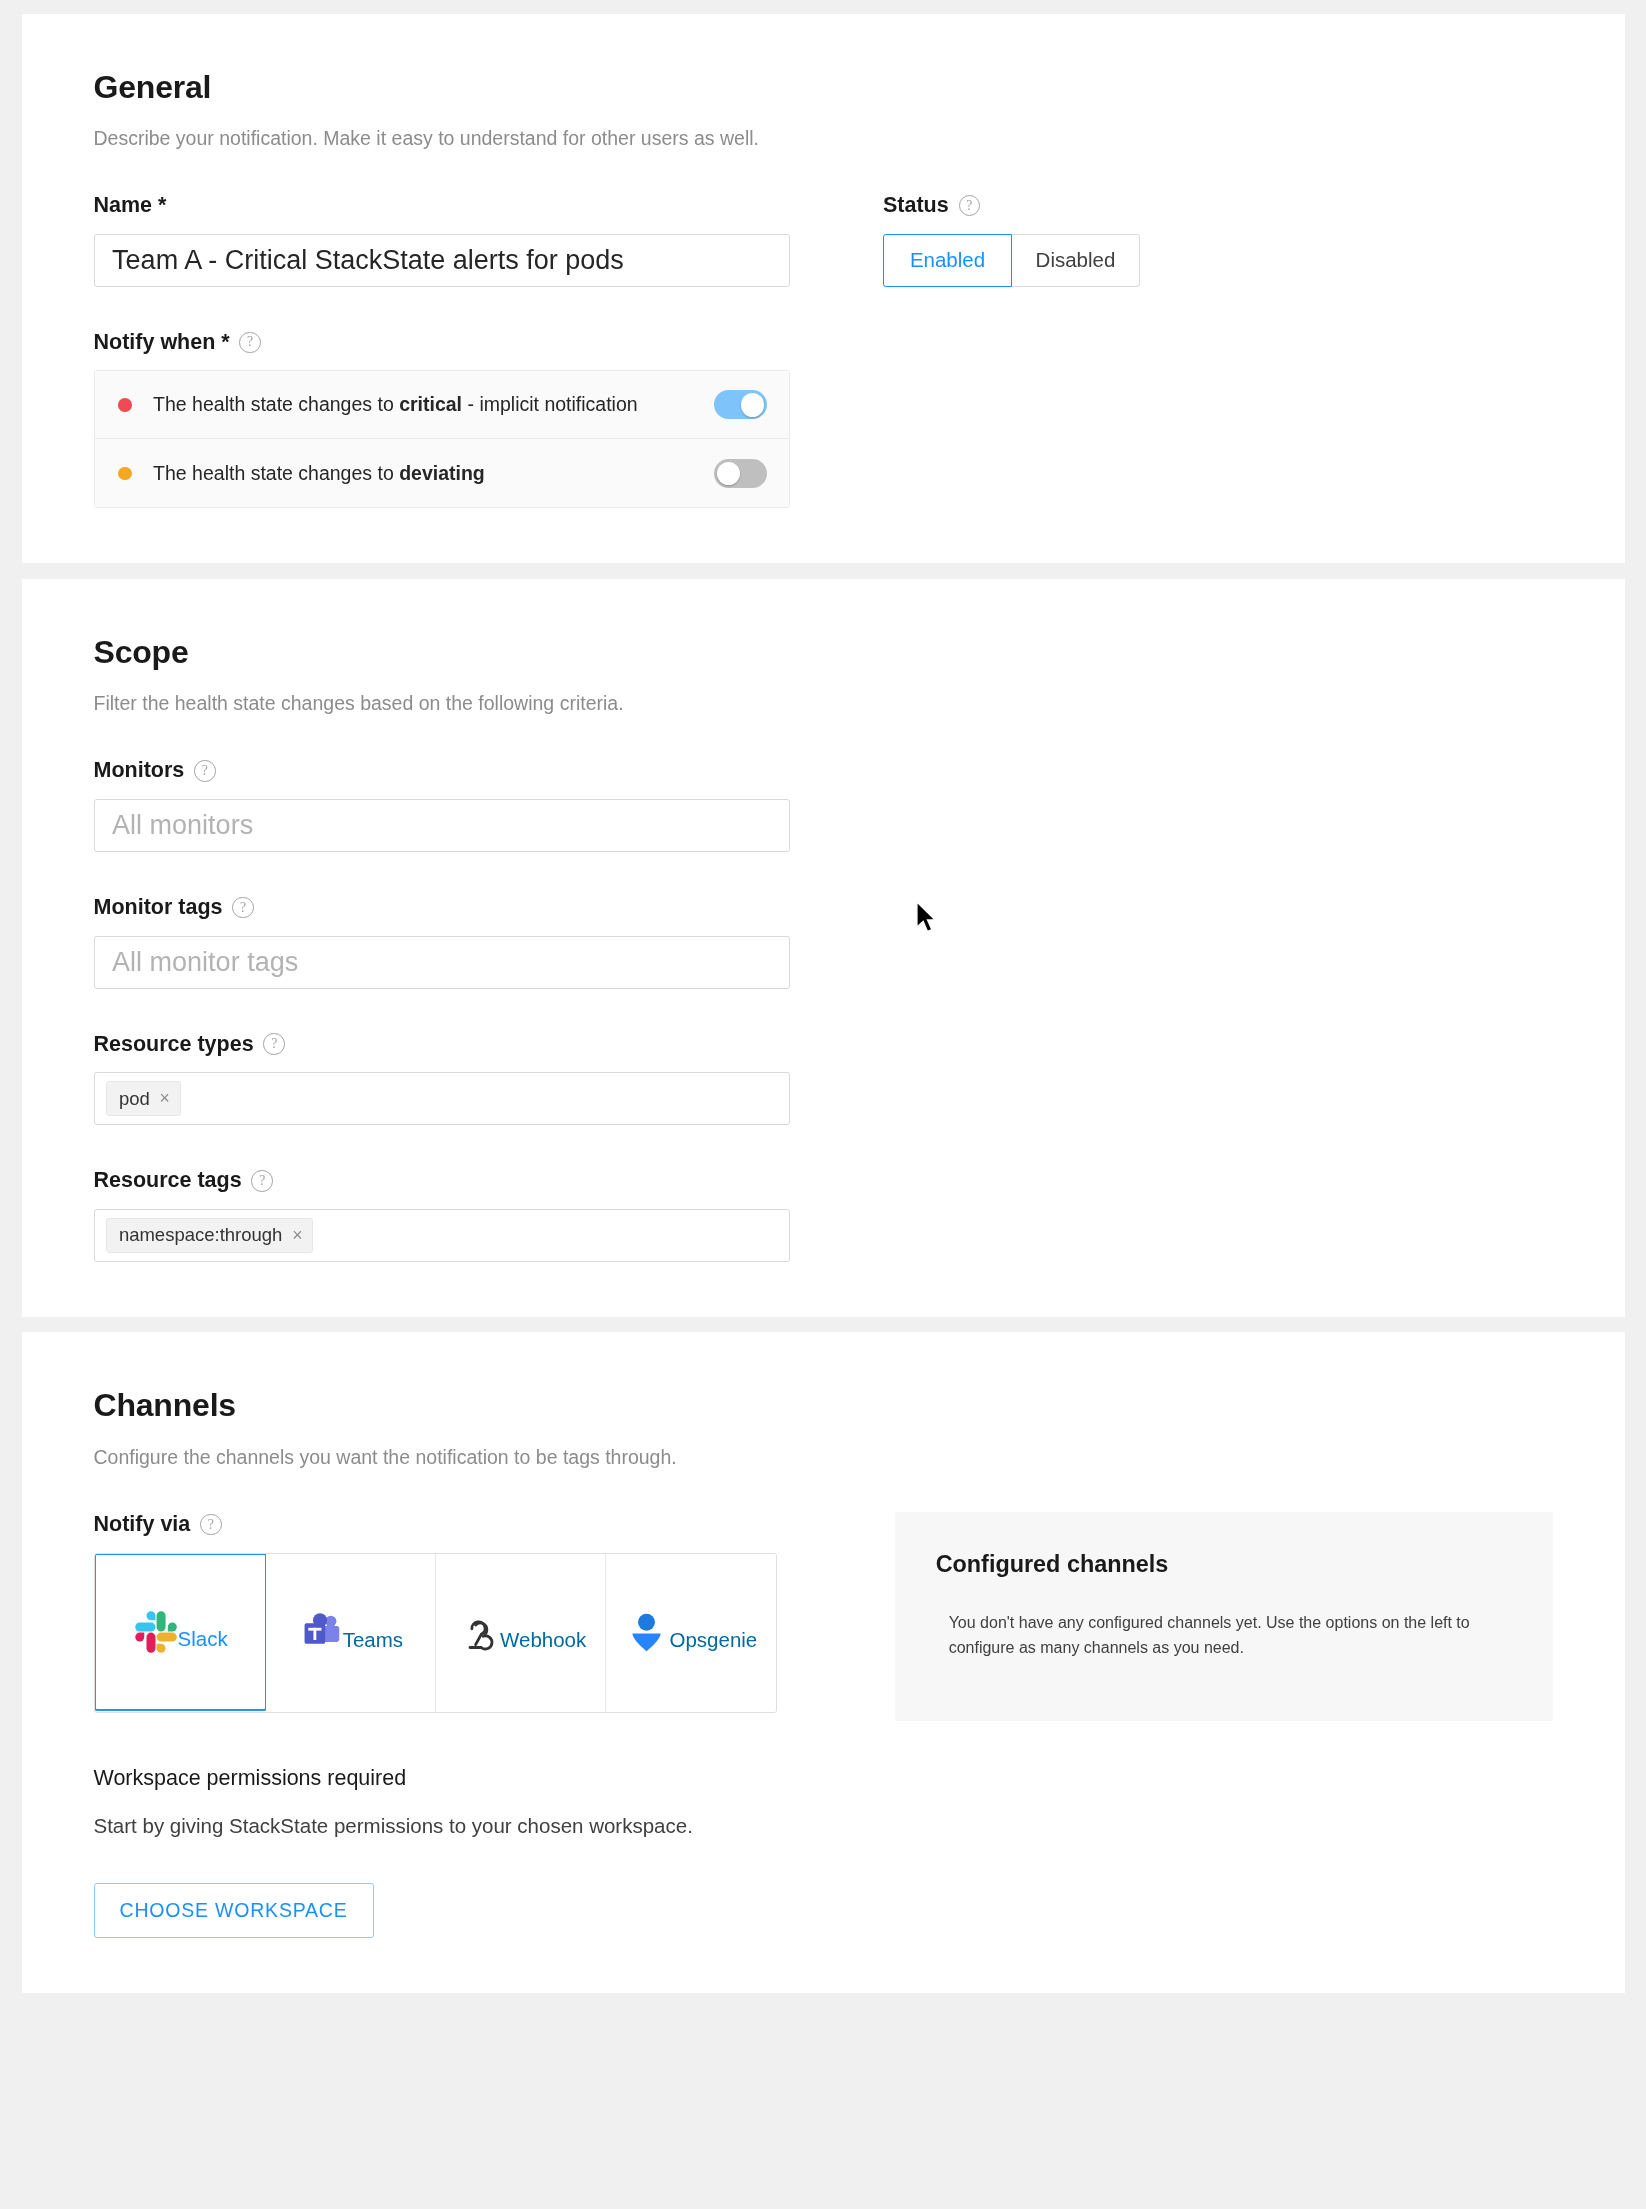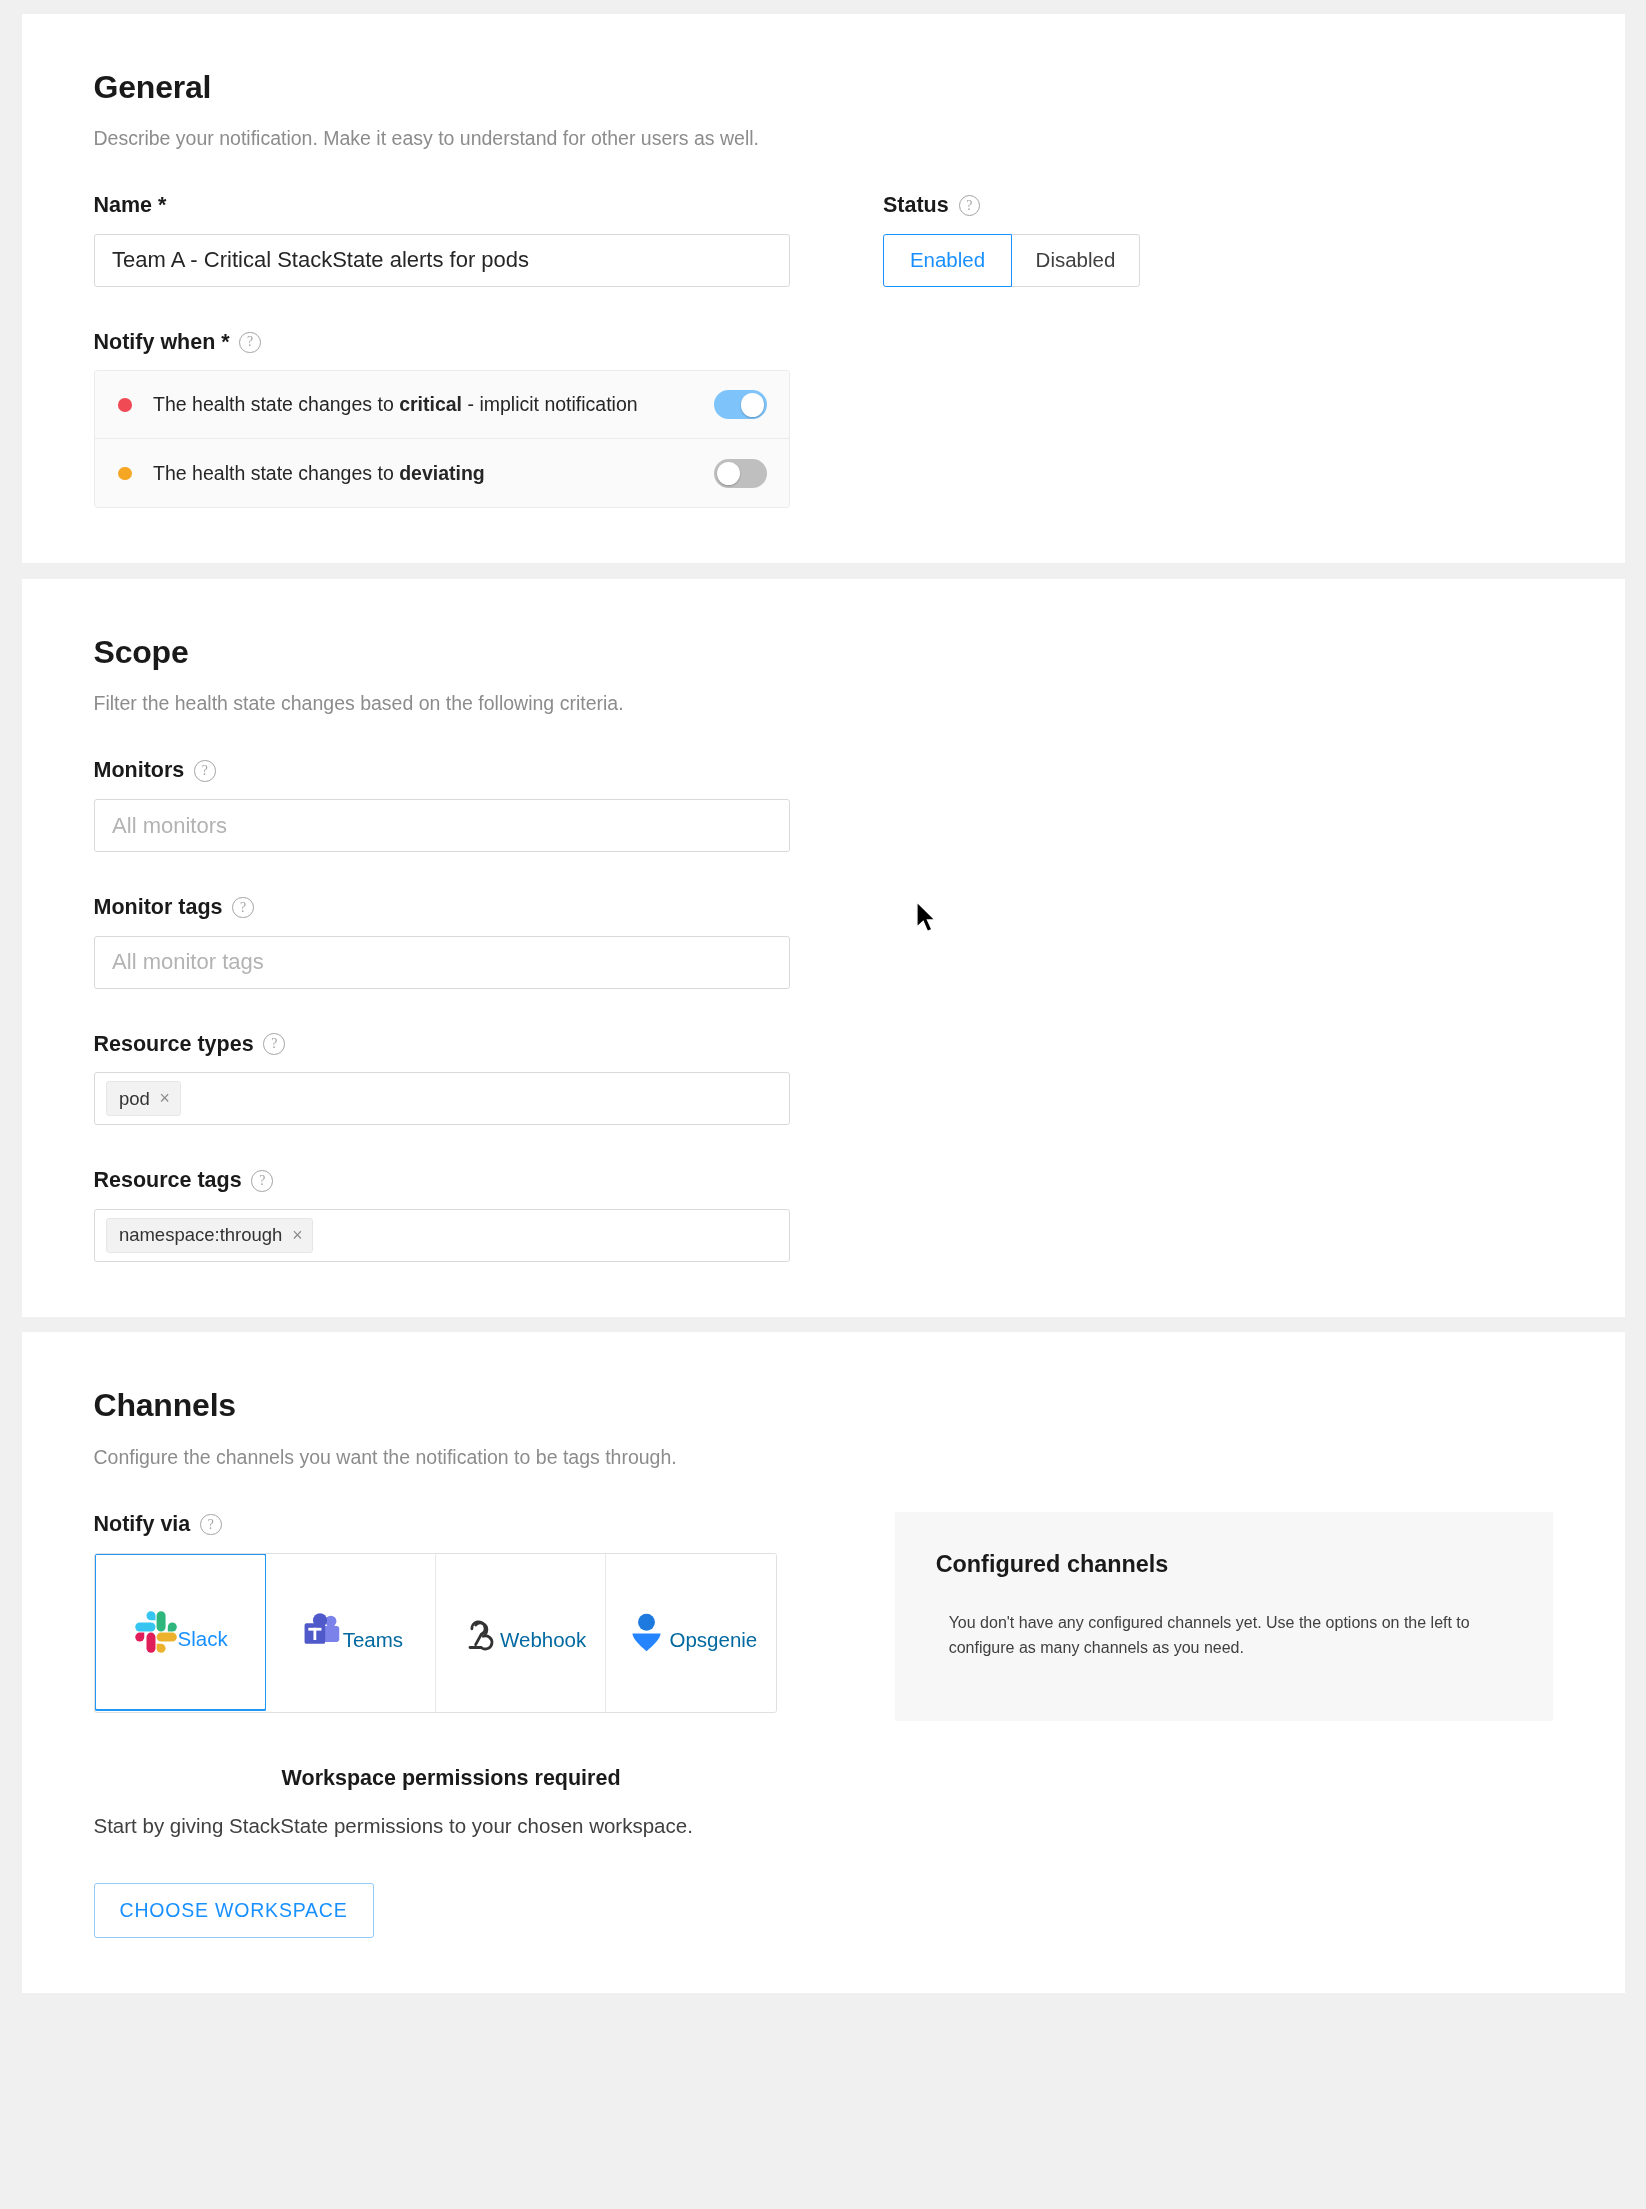--- a/index.html
+++ b/index.html
@@ -77,21 +77,21 @@
     margin-left: 9.8px;
     line-height: 1;
     font-family: "Liberation Serif", serif;
   }
   .text-input {
     width: 696px;
     height: 53px;
     border: 1px solid #d9d9d9;
     border-radius: 2.9px;
     background: #fff;
-    font-size: 22px;
+    font-size: 27px;
     color: #262626;
     padding: 0 17.6px;
     font-family: "Liberation Sans", sans-serif;
     outline: none;
   }
   .text-input::placeholder { color: #b3b3b3; }
 
   
   .status-group { display: flex; }
   .status-btn {
@@ -225,24 +225,23 @@
   .channel-label {
     font-size: 20.5px;
     color: #0369a1;
     margin-top: 15.6px;
   }
   .channel-card.selected .channel-label { color: #1890ff; }
   .channel-icon { height: 55px; display: flex; align-items: center; justify-content: center; }
 
   .subhead {
     font-size: 21.5px;
-    font-weight: bold;
+    font-weight: normal;
     color: #1a1a1a;
     margin: 53px 0 23.4px 0;
-    text-align: center;
   }
   .sub-desc {
     font-size: 20.5px;
     color: #404040;
     margin: 0 0 45px 0;
   }
   .outline-btn {
     height: 55px;
     padding: 0 25px;
     border: 1px solid #91c9f7;

